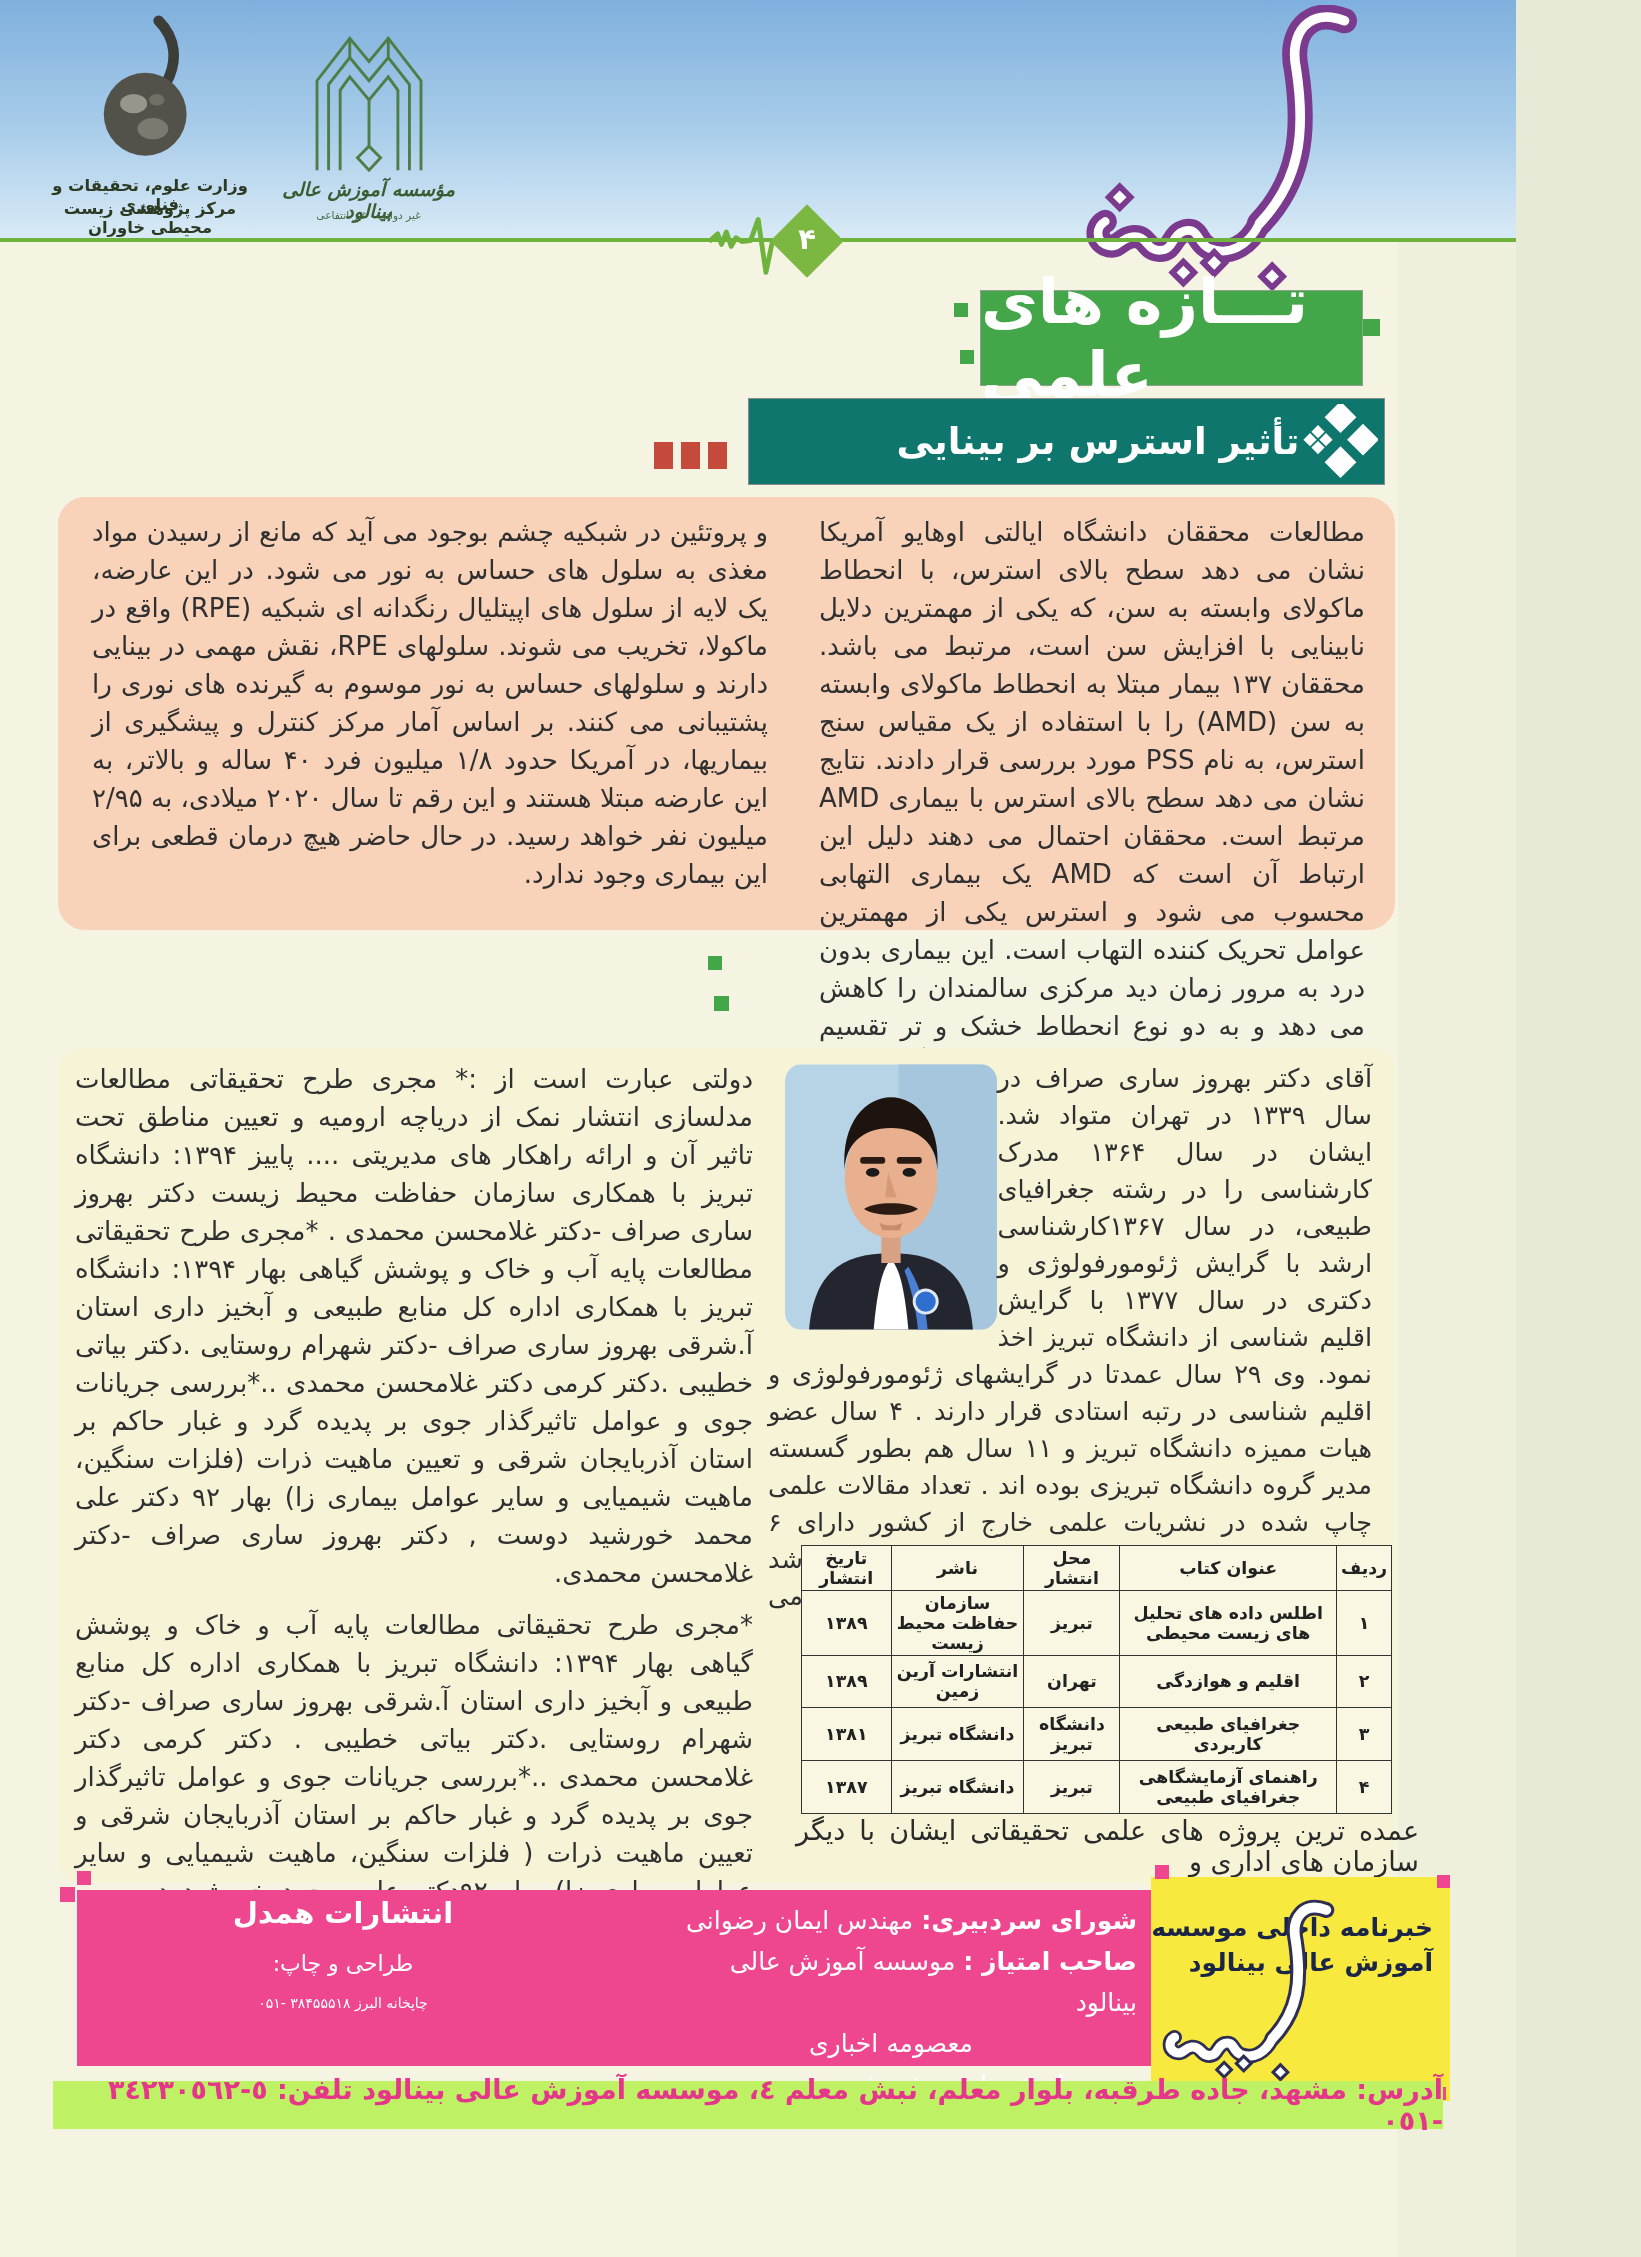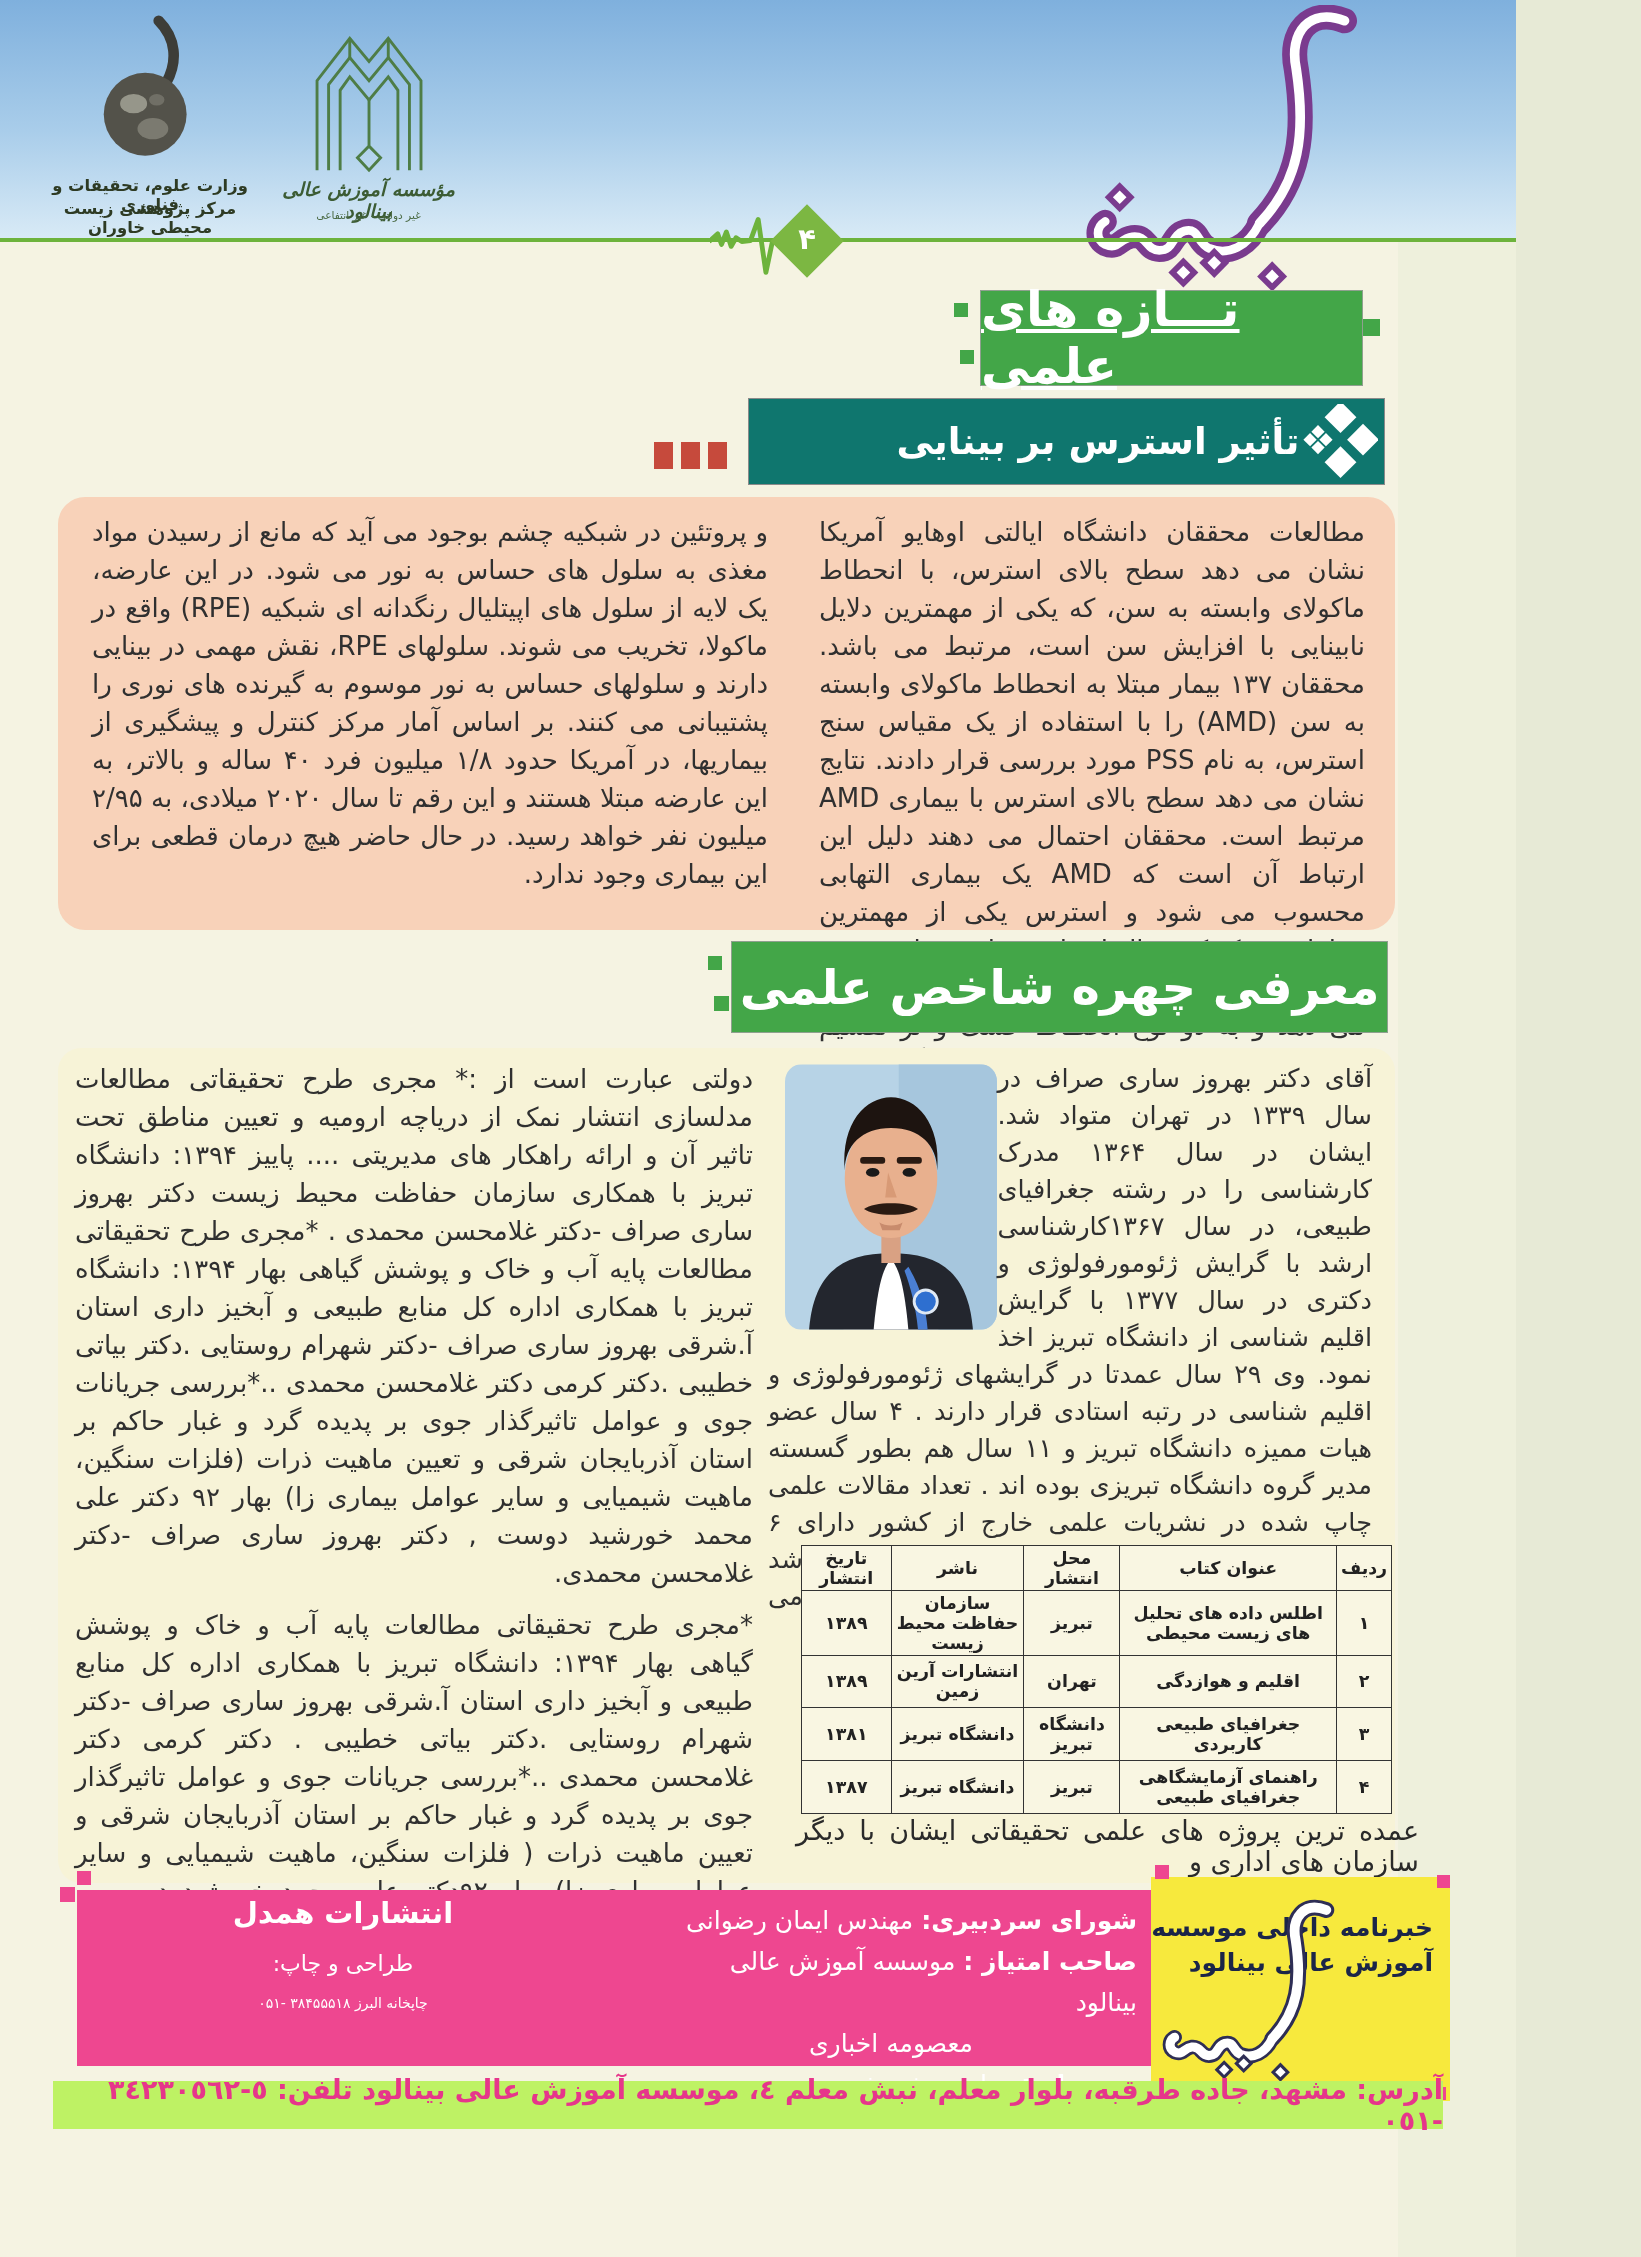--- a/index.html
+++ b/index.html
@@ -13,21 +13,21 @@
   .sky{left:0;top:0;width:1516px;height:238px;background:linear-gradient(#7fb0dd,#a9cdea 55%,#d8eaf6);}
   .hline{left:0;top:238px;width:1516px;height:3.9px;background:#6db33c;}
   .logo-caption{color:#2e3b24;font-weight:bold;text-align:center;direction:rtl;}
   .inst-cap{color:#3c5c34;font-weight:bold;text-align:center;direction:rtl;}
   .inst-sub{color:#4a6a44;text-align:center;direction:rtl;}
   
   .pgdiamond{left:781px;top:215px;width:52px;height:52px;background:#7cb742;transform:rotate(45deg);}
   .pgnum{left:781px;top:222px;width:52px;height:42px;color:#fff;font-size:29px;font-weight:bold;text-align:center;}
   
   .banner{background:#43a648;border:1.9px solid #8fa08f;display:flex;align-items:center;justify-content:center;color:#fff;font-weight:bold;}
-  .banner1{left:980px;top:290px;width:381px;height:94px;font-size:49px;text-decoration:underline;}
+  .banner1{left:980px;top:290px;width:381px;height:94px;font-size:62px;}
   .banner2{left:731px;top:941px;width:655px;height:90px;font-size:48px;}
   .redbar{left:748px;top:398px;width:637px;height:87px;background:#0f766e;border:1.9px solid #8a8a8a;display:flex;flex-direction:row-reverse;align-items:center;justify-content:flex-start;gap:3.9px;padding-right:5.8px;box-sizing:border-box;}
   .redbar .t{color:#fff;font-size:37px;font-weight:bold;direction:rtl;}
   .sq{position:absolute;}
   
   .pinkbox{left:58px;top:497px;width:1337px;height:433px;background:#f8d2b9;border-radius:27px;}
   .coltext{direction:rtl;text-align:justify;color:#303030;font-size:26px;line-height:38px;}
   .art-r{left:819px;top:513px;width:546px;}
   .art-l{left:92px;top:513px;width:676px;}
   
@@ -134,23 +134,20 @@
     <span class="t">تأثیر استرس بر بینایی</span>
   </div>
   <div class="abs sq" style="left:654px;top:442px;width:19.3px;height:27px;background:#c64a3c;"></div>
   <div class="abs sq" style="left:681px;top:442px;width:19.3px;height:27px;background:#c64a3c;"></div>
   <div class="abs sq" style="left:708px;top:442px;width:19.3px;height:27px;background:#c64a3c;"></div>
 
   <div class="abs pinkbox"></div>
   <div class="abs coltext art-r">مطالعات محققان دانشگاه ایالتی اوهایو آمریکا نشان می دهد سطح بالای استرس، با انحطاط ماکولای وابسته به سن، که یکی از مهمترین دلایل نابینایی با افزایش سن است، مرتبط می باشد. محققان ۱۳۷ بیمار مبتلا به انحطاط ماکولای وابسته به سن (AMD) را با استفاده از یک مقیاس سنج استرس، به نام PSS مورد بررسی قرار دادند. نتایج نشان می دهد سطح بالای استرس با بیماری AMD مرتبط است. محققان احتمال می دهند دلیل این ارتباط آن است که AMD یک بیماری التهابی محسوب می شود و استرس یکی از مهمترین عوامل تحریک کننده التهاب است. این بیماری بدون درد به مرور زمان دید مرکزی سالمندان را کاهش می دهد و به دو نوع انحطاط خشک و تر تقسیم بندی می شوند. انحطاط ماکولا معمولاً به دلیل رسوب چربی</div>
   <div class="abs coltext art-l">و پروتئین در شبکیه چشم بوجود می آید که مانع از رسیدن مواد مغذی به سلول های حساس به نور می شود. در این عارضه، یک لایه از سلول های اپیتلیال رنگدانه ای شبکیه (RPE) واقع در ماکولا، تخریب می شوند. سلولهای RPE، نقش مهمی در بینایی دارند و سلولهای حساس به نور موسوم به گیرنده های نوری را پشتیبانی می کنند. بر اساس آمار مرکز کنترل و پیشگیری از بیماریها، در آمریکا حدود ۱/۸ میلیون فرد ۴۰ ساله و بالاتر، به این عارضه مبتلا هستند و این رقم تا سال ۲۰۲۰ میلادی، به ۲/۹۵ میلیون نفر خواهد رسید. در حال حاضر هیچ درمان قطعی برای این بیماری وجود ندارد.</div>
 
-  <div class="abs banner banner2">
-    <span>معرفی چهره شاخص علمی</span>
-  </div>
   <div class="abs sq" style="left:708px;top:956px;width:13.5px;height:13.5px;background:#43a648;"></div>
   <div class="abs sq" style="left:714px;top:996px;width:15.4px;height:15.4px;background:#43a648;"></div>
 
   <div class="abs biobox"></div>
 
   <div class="abs bio-r">
     <div class="photo">
       <svg width="212" height="266" viewBox="0 0 220 275">
         <rect width="220" height="275" fill="#b7d3e6"></rect>
         <rect x="118" y="0" width="102" height="275" fill="#a6c6dd"></rect>

